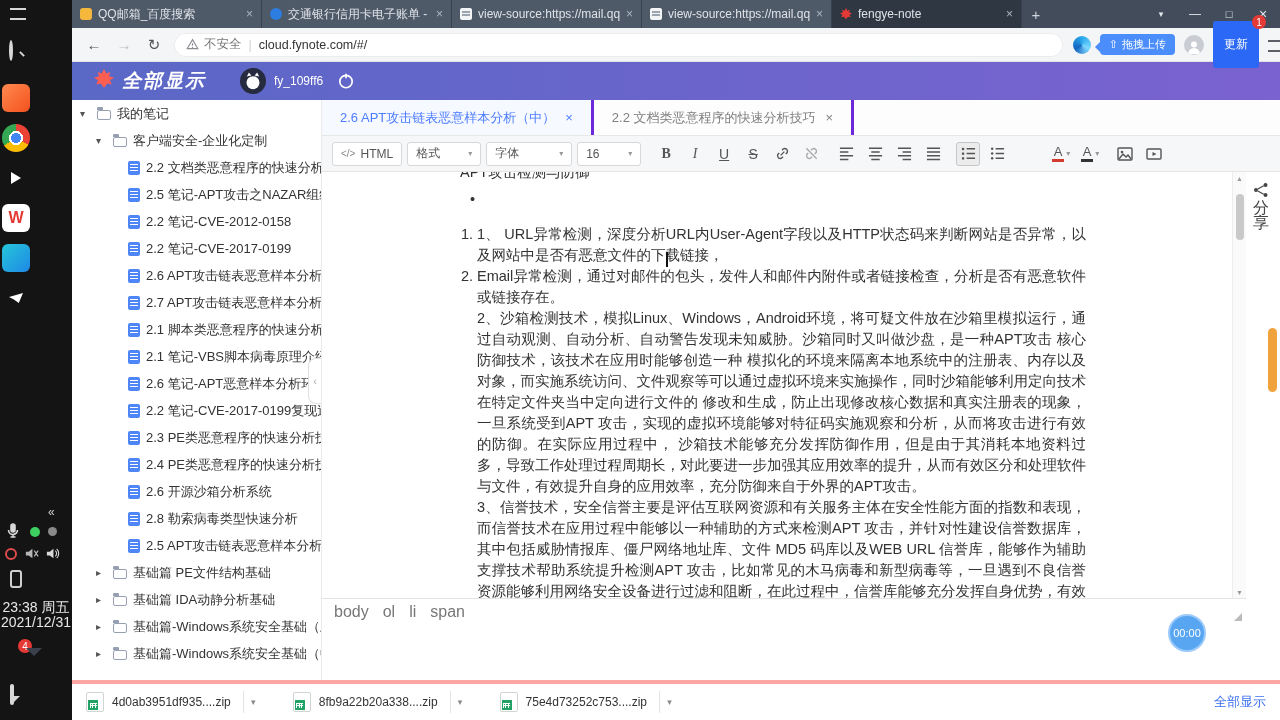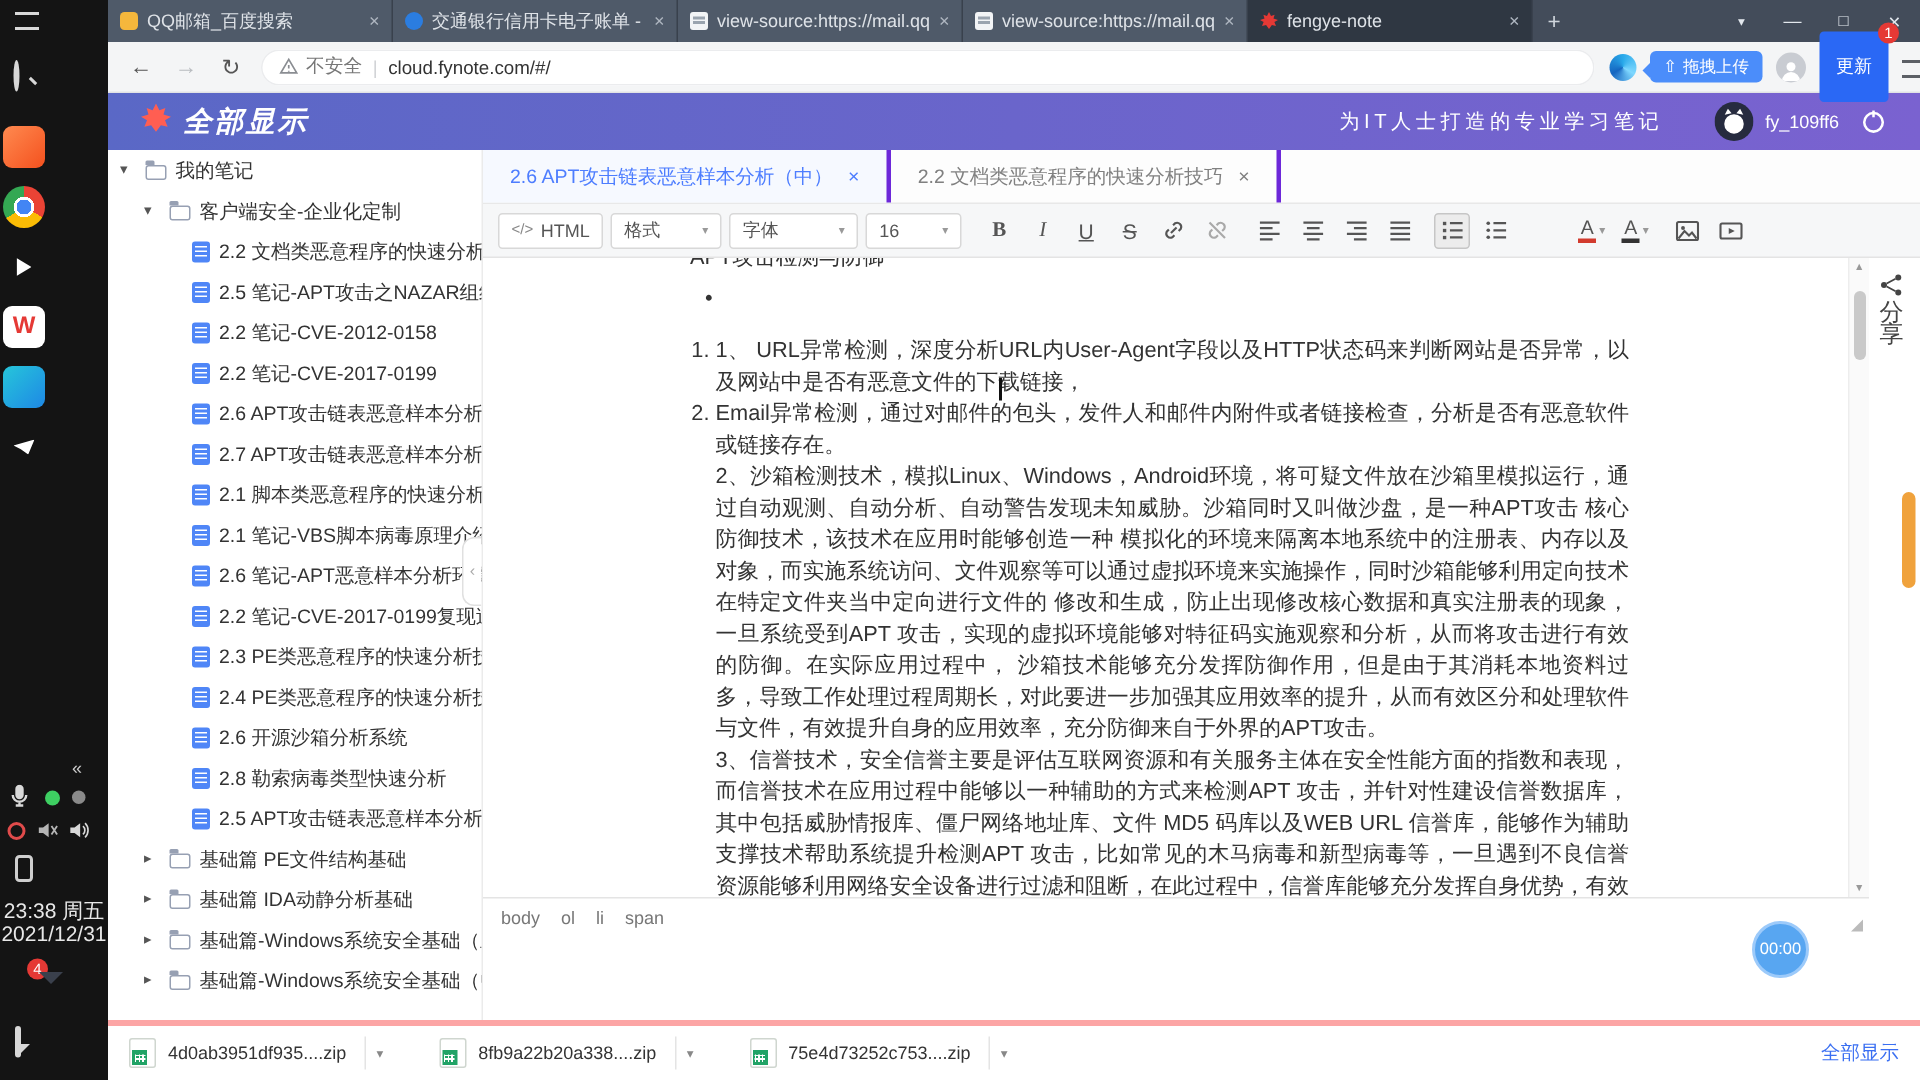--- a/index.html
+++ b/index.html
@@ -115,21 +115,21 @@
   .clipped-line { margin-top:-10px; }
   .bullet-line { margin-top:6px; margin-left:10px; }
   .content ol { margin:14px 0 0 0; padding-left:17px; }
   .content p { margin:0 0 0 17px; }
   .cursor-ibeam { position:absolute; left:344px; top:80px; width:1.5px; height:15px; background:#111; }
   .vscroll { position:absolute; right:0; top:0; bottom:0; width:14px; background:#fafafa; border-left:1px solid #ededed; display:flex; flex-direction:column; align-items:center; font-size:7px; color:#999; }
   .vthumb { position:absolute; top:22px; left:3px; width:8px; height:46px; background:#c9c9c9; border-radius:4px; }
   .varrow { height:12px; display:flex; align-items:center; }
   .varrow.down { position:absolute; bottom:0; }
 
-  .statusbar { height:22px; border-top:1px solid #e4e4e4; margin-right:34px; display:flex; align-items:center; gap:14px; padding:13px 12px; font-size:12px; color:#777; position:relative; }
+  .statusbar { height:22px; border-top:1px solid #e4e4e4; margin-right:34px; display:flex; align-items:center; gap:14px; padding:13px 12px; font-size:16px; color:#777; position:relative; }
   .resize-tri { position:absolute; right:4px; bottom:4px; width:0; height:0; border-left:8px solid rgba(0,0,0,0); border-bottom:8px solid #bbb; }
 
   .share-widget { position:absolute; top:82px; right:4px; width:30px; text-align:center; color:#444; font-size:16px; line-height:15px; }
   .timer { position:absolute; left:846px; top:514px; width:38px; height:38px; border-radius:50%; background:#58a6f1; border:2px solid #9ccafa; color:#fff; font-size:11px; display:flex; align-items:center; justify-content:center; }
 
   
   .downloads { position:absolute; left:0; right:0; bottom:0; height:40px; background:#fff; border-top:4px solid #fca5a5; display:flex; align-items:center; padding:0 14px; gap:30px; z-index:60; }
   .dl { display:flex; align-items:center; gap:8px; height:28px; }
   .zipic { width:18px; height:20px; background:#fff; border:1px solid #cfd6cf; border-radius:2px; position:relative; }
   .zipic::before { content:""; position:absolute; left:1px; bottom:1px; width:10px; height:10px; background:#21a366; }
@@ -261,21 +261,20 @@
     </div>
   </div>
 
   <header class="appheader">
     <span>
       <svg width="20" height="20" viewBox="0 0 16 16">
           <path d="M8 0l1.8 3.6L13 2.4l-1 3.4L16 7l-3.2 1.9 1.4 3.5-3.6-.8L8 15l-2.6-3.4-3.6.8 1.4-3.5L0 7l4-1.2-1-3.4 3.2 1.2z" fill="#ff5e52"></path>
         </svg>
     </span>
     <span class="appname">全部显示</span>
-    <span class="slogan">为IT人士打造的专业学习笔记</span>
     <span class="hdr-avatar">
       <svg width="26" height="26" viewBox="0 0 16 16">
           <circle cx="8" cy="8" r="8" fill="#262b3f"></circle>
           <path d="M4.2 5.2L5.5 2.8 7 4.6z" fill="#fff"></path>
           <path d="M11.8 5.2L10.5 2.8 9 4.6z" fill="#fff"></path>
           <circle cx="8" cy="9" r="4" fill="#fff"></circle>
         </svg>
     </span>
     <span class="uname">fy_109ff6</span>
     <span class="power">

